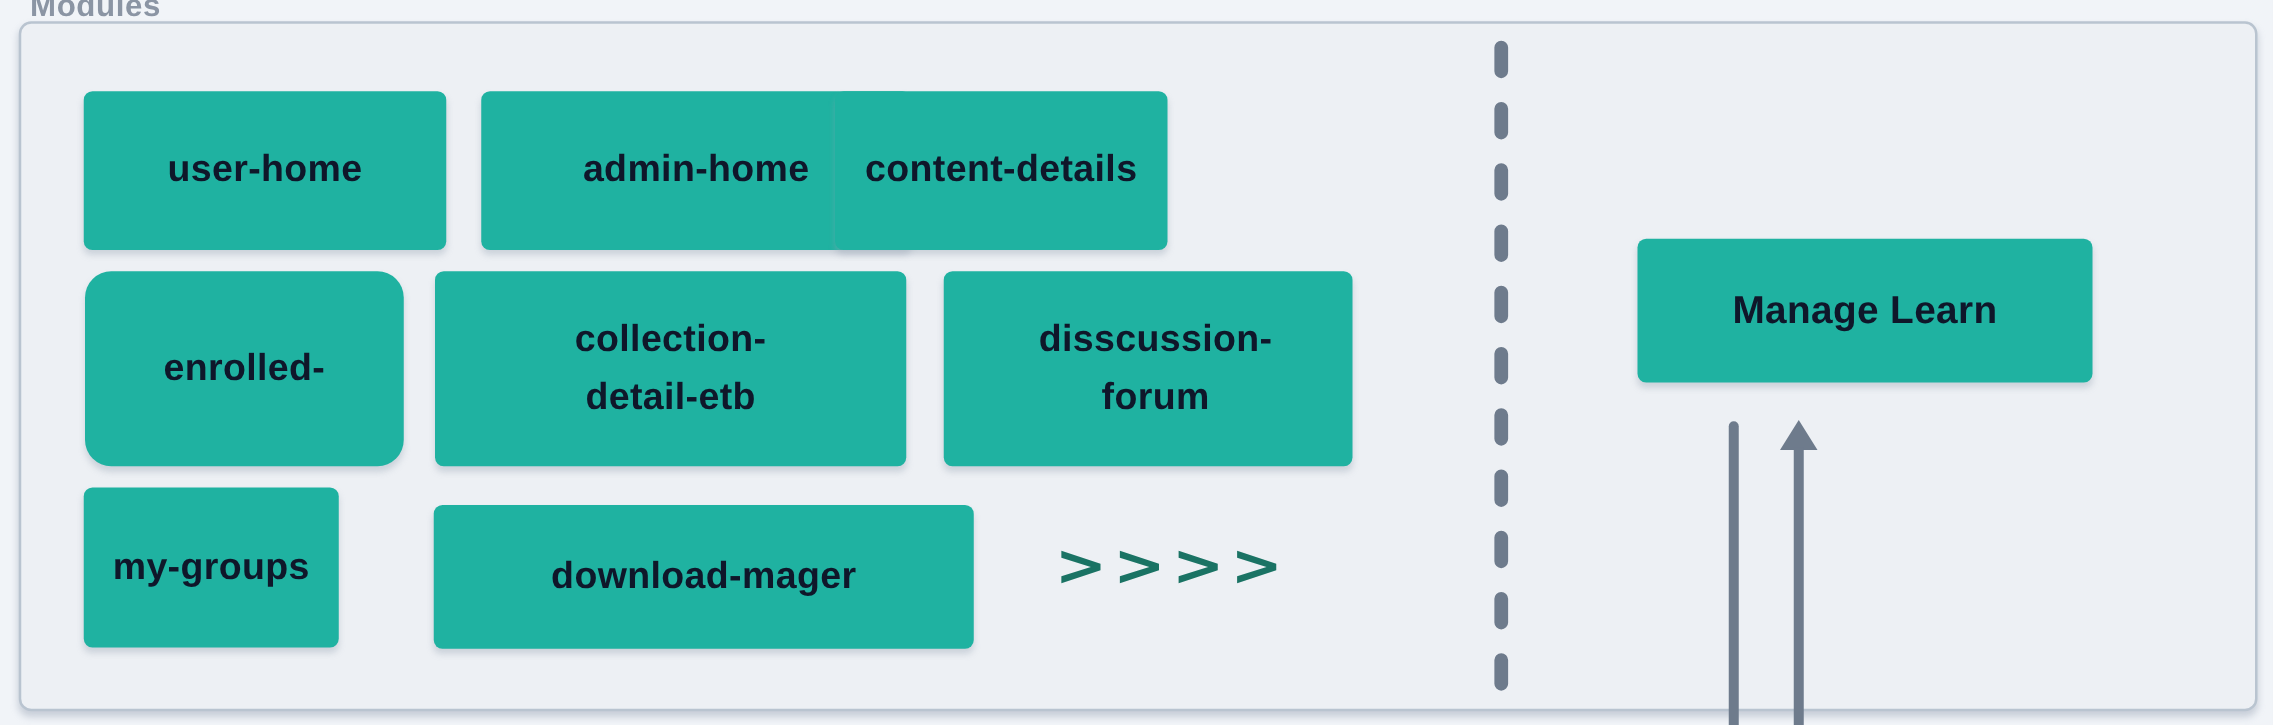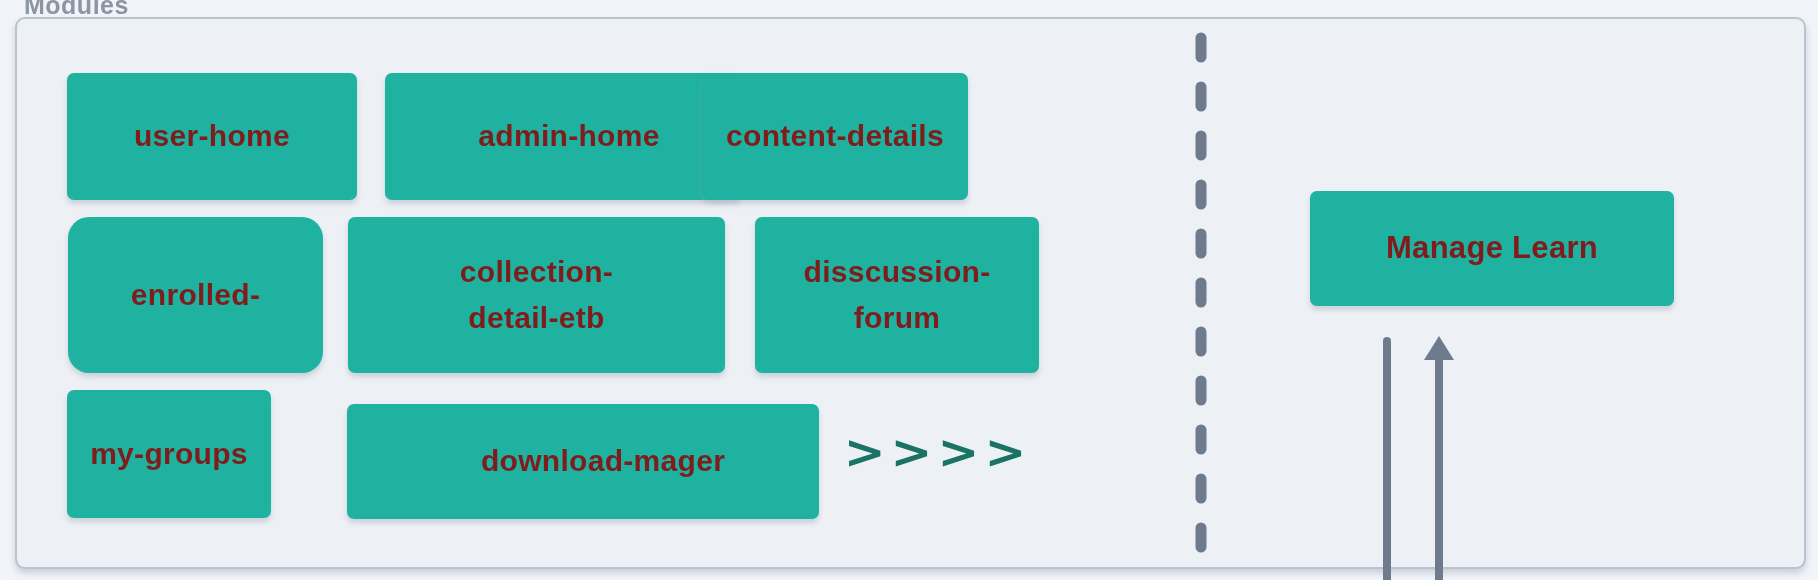--- a/index.html
+++ b/index.html
@@ -34,35 +34,35 @@
   }
   .mod {
     position: absolute;
     display: flex;
     flex-direction: column;
     align-items: center;
     justify-content: center;
     background: #1fb2a1;
     border-radius: 7px;
     box-shadow: 0 4px 5px rgba(150,162,180,0.38);
-    color: #7f1d1d;
+    color: #0f172a;
     font-weight: 700;
     font-size: 30px;
     line-height: 1.55;
     text-align: center;
     letter-spacing: 0.3px;
   }
   .mod-user-home        { left:  67px; top:  73px; width: 290px; height: 127px; }
-  .mod-admin-home       { left: 385px; top:  73px; width: 344px; height: 127px; padding-left: 12px; }
-  .mod-content-details  { left: 702px; top:  73px; width: 266px; height: 127px; text-align: center; }
+  .mod-admin-home       { left: 385px; top:  73px; width: 344px; height: 127px; }
+  .mod-content-details  { left: 668px; top:  73px; width: 266px; height: 127px; text-align: center; }
   .mod-enrolled         { left:  68px; top: 217px; width: 255px; height: 156px; border-radius: 21px; }
   .mod-collection       { left: 348px; top: 217px; width: 377px; height: 156px; justify-content: center; }
-  .mod-disscussion      { left: 755px; top: 217px; width: 284px; height: 156px; }
+  .mod-disscussion      { left: 755px; top: 217px; width: 315px; height: 156px; padding-left: 12px; }
   .mod-my-groups        { left:  67px; top: 390px; width: 204px; height: 128px; }
-  .mod-download-mager   { left: 347px; top: 404px; width: 432px; height: 115px; padding-left: 40px; }
+  .mod-download-mager   { left: 347px; top: 404px; width: 432px; height: 115px; }
   .mod-manage-learn     { left: 1310px; top: 191px; width: 364px; height: 115px; font-size: 31px; }
 
   .chevrons {
     position: absolute;
     left: 845px; top: 420px;
     width: 185px; height: 64px;
     display: flex;
     align-items: center;
     justify-content: center;
     font-family: "DejaVu Sans", sans-serif;

